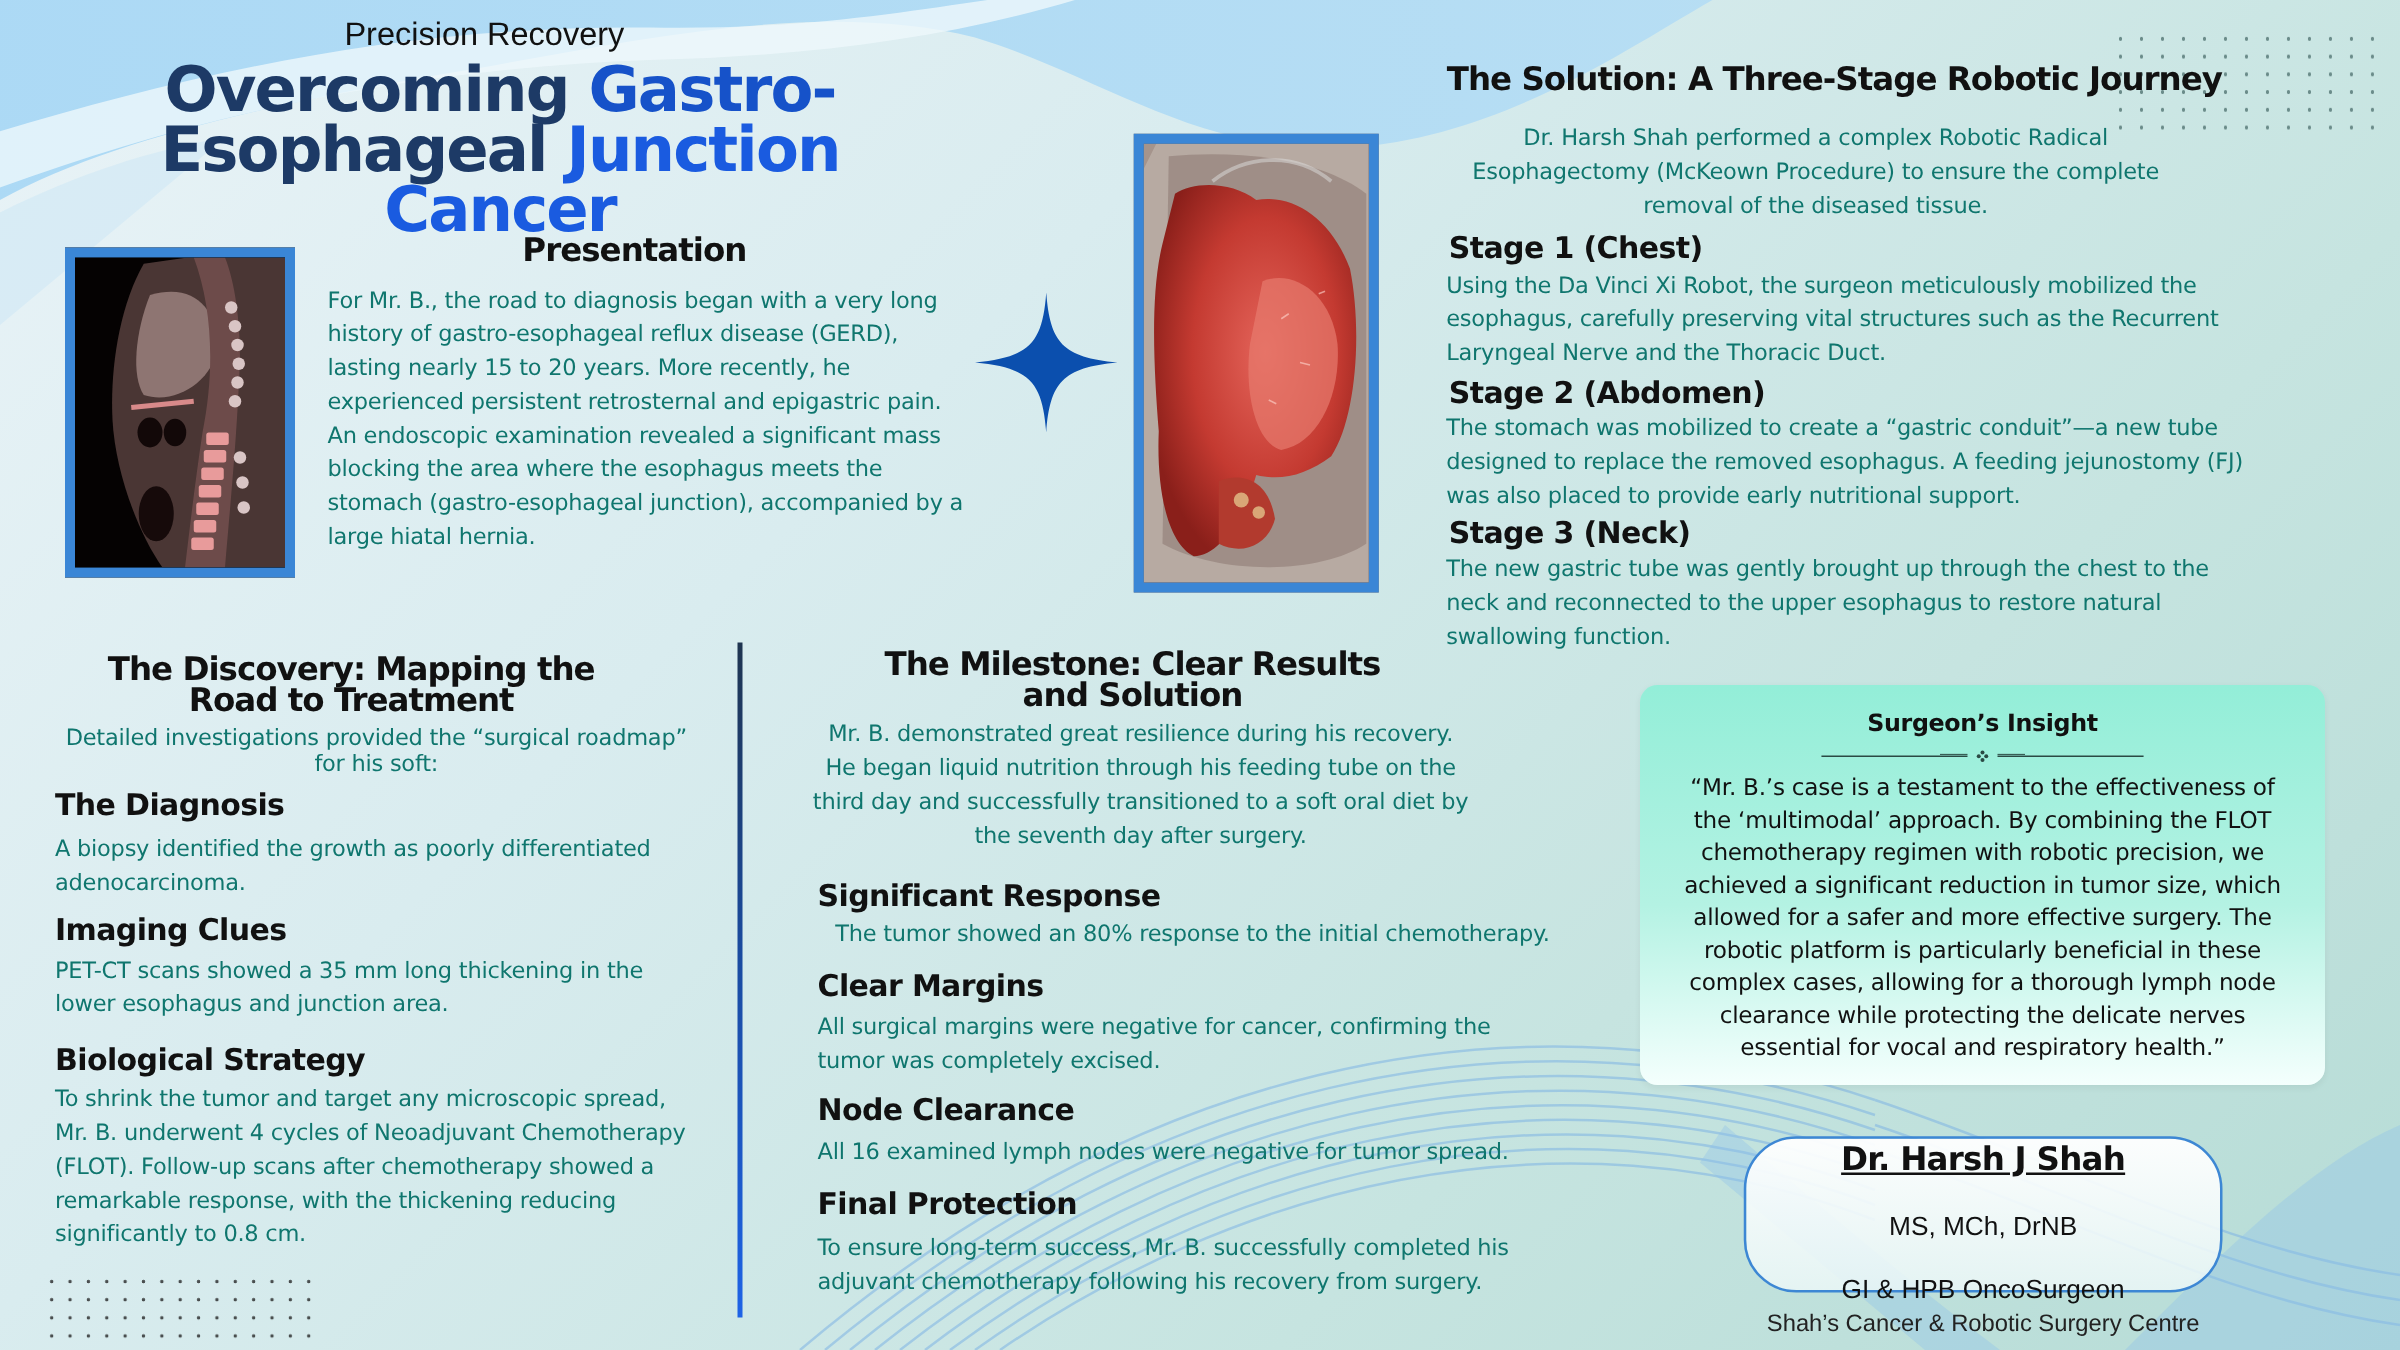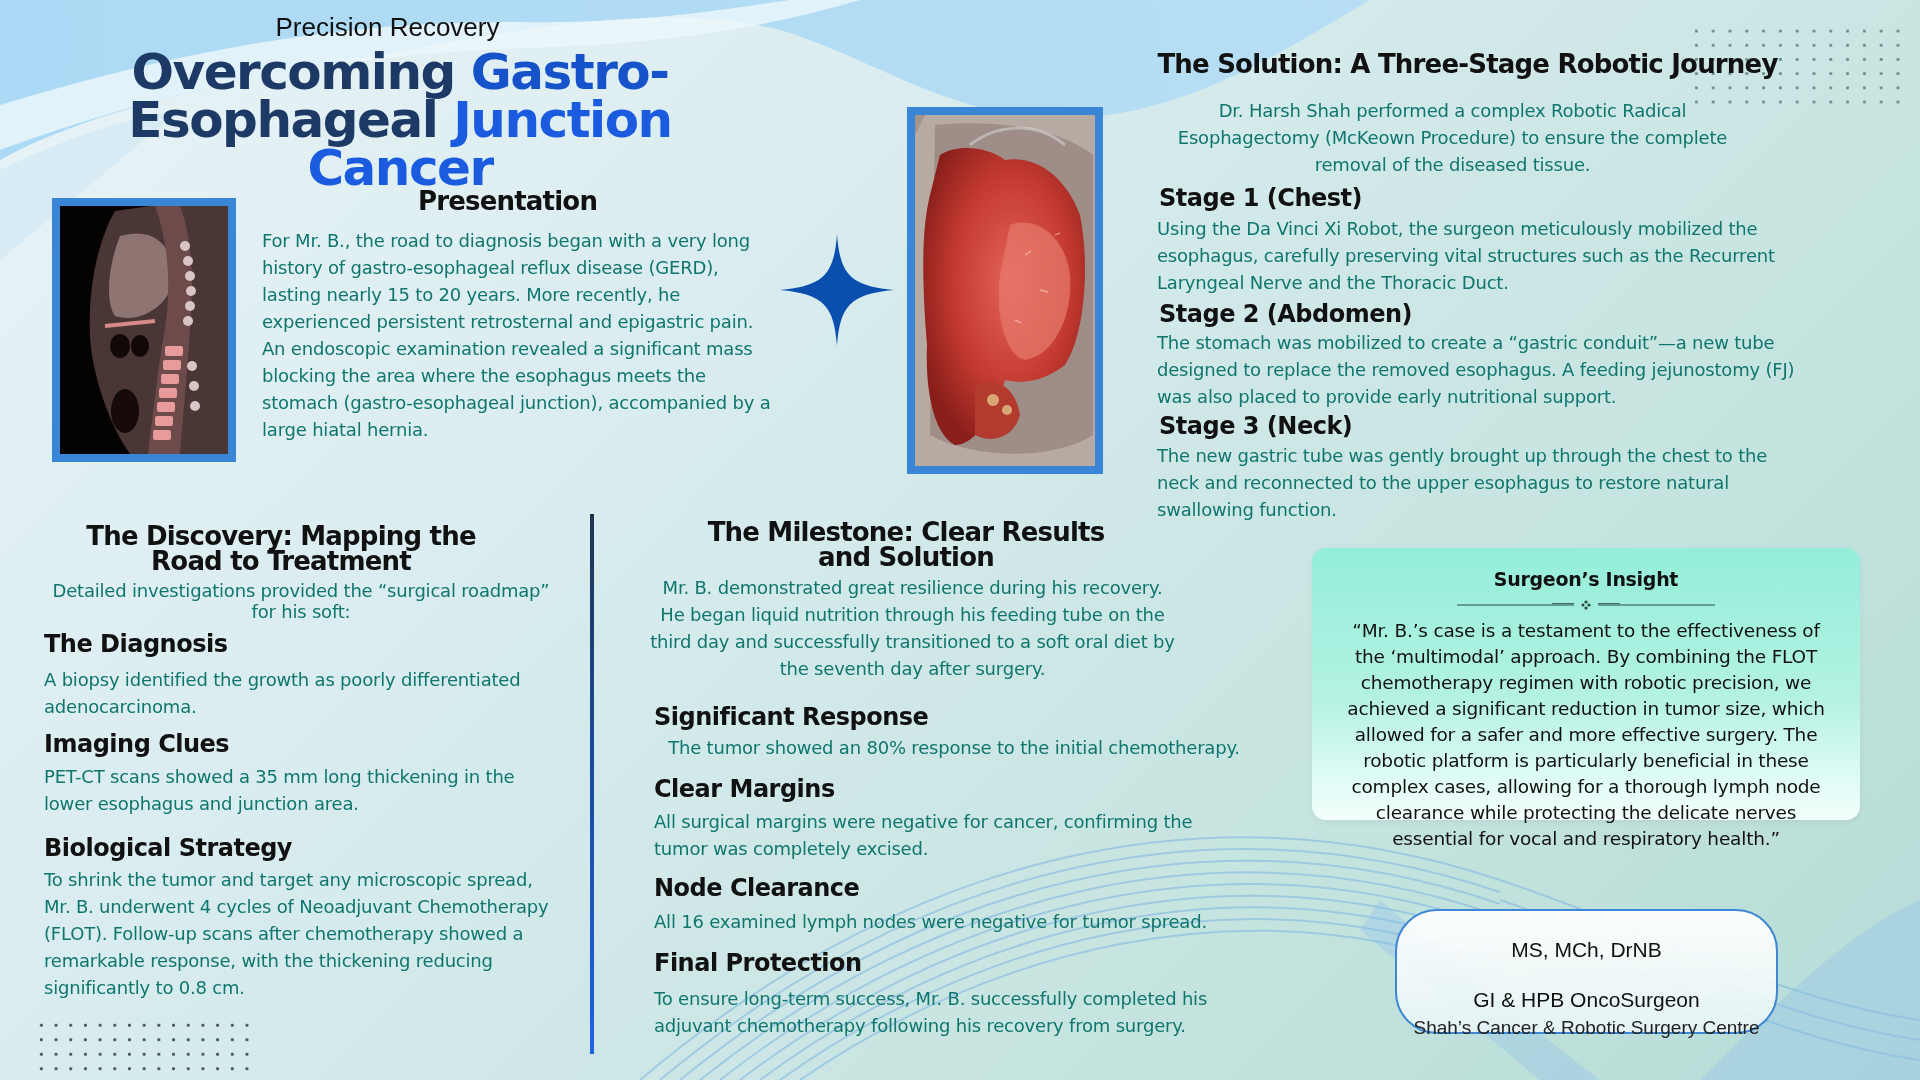--- a/index.html
+++ b/index.html
@@ -44,21 +44,21 @@
     line-height:27px; color:#0f766e; letter-spacing:-0.2px;
   }
   .center { text-align:center; }
 
   .divider {
     left:590px; top:514px; width:4px; height:540px;
     background: linear-gradient(180deg, #1f3450 0%, #1a4a9e 45%, #1e63e6 100%);
   }
 
   .insight-card {
-    left:1312px; top:548px; width:548px; height:272px;
+    left:1312px; top:548px; width:548px; height:320px;
     border-radius:14px;
     background: linear-gradient(180deg, #93eed8 0%, #b4f2e3 55%, #f4fffd 100%);
     box-shadow: 0 2px 6px rgba(0,0,0,0.06);
   }
   .insight-title {
     position:absolute; left:0; right:0; top:20px; text-align:center;
     font-family:"DejaVu Sans", sans-serif; font-weight:bold; font-size:19px; color:#111;
     letter-spacing:-0.3px;
   }
   .insight-rule {
@@ -255,16 +255,17 @@
     <line x1="141" y1="3.5" x2="163" y2="3.5" stroke="#2a4a44" stroke-width="0.8"></line>
     <circle cx="129" cy="2" r="1.6" fill="#2a4a44"></circle>
       <circle cx="129" cy="8" r="1.6" fill="#2a4a44"></circle>
     <circle cx="126" cy="5" r="1.6" fill="#2a4a44"></circle>
       <circle cx="132" cy="5" r="1.6" fill="#2a4a44"></circle>
   </svg>
   <div class="insight-quote">“Mr. B.’s case is a testament to the effectiveness of the ‘multimodal’ approach. By combining the FLOT chemotherapy regimen with robotic precision, we achieved a significant reduction in tumor size, which allowed for a safer and more effective surgery. The robotic platform is particularly beneficial in these complex cases, allowing for a thorough lymph node clearance while protecting the delicate nerves essential for vocal and respiratory health.”</div>
 </div>
 
 <div class="abs sig-card">
+  <div class="sig-name">Dr. Harsh J Shah</div>
   <div class="sig-cred">MS, MCh, DrNB</div>
   <div class="sig-cred">GI &amp; HPB OncoSurgeon</div>
   <div class="sig-org">Shah’s Cancer &amp; Robotic Surgery Centre</div>
 </div>
 
 </body></html>

